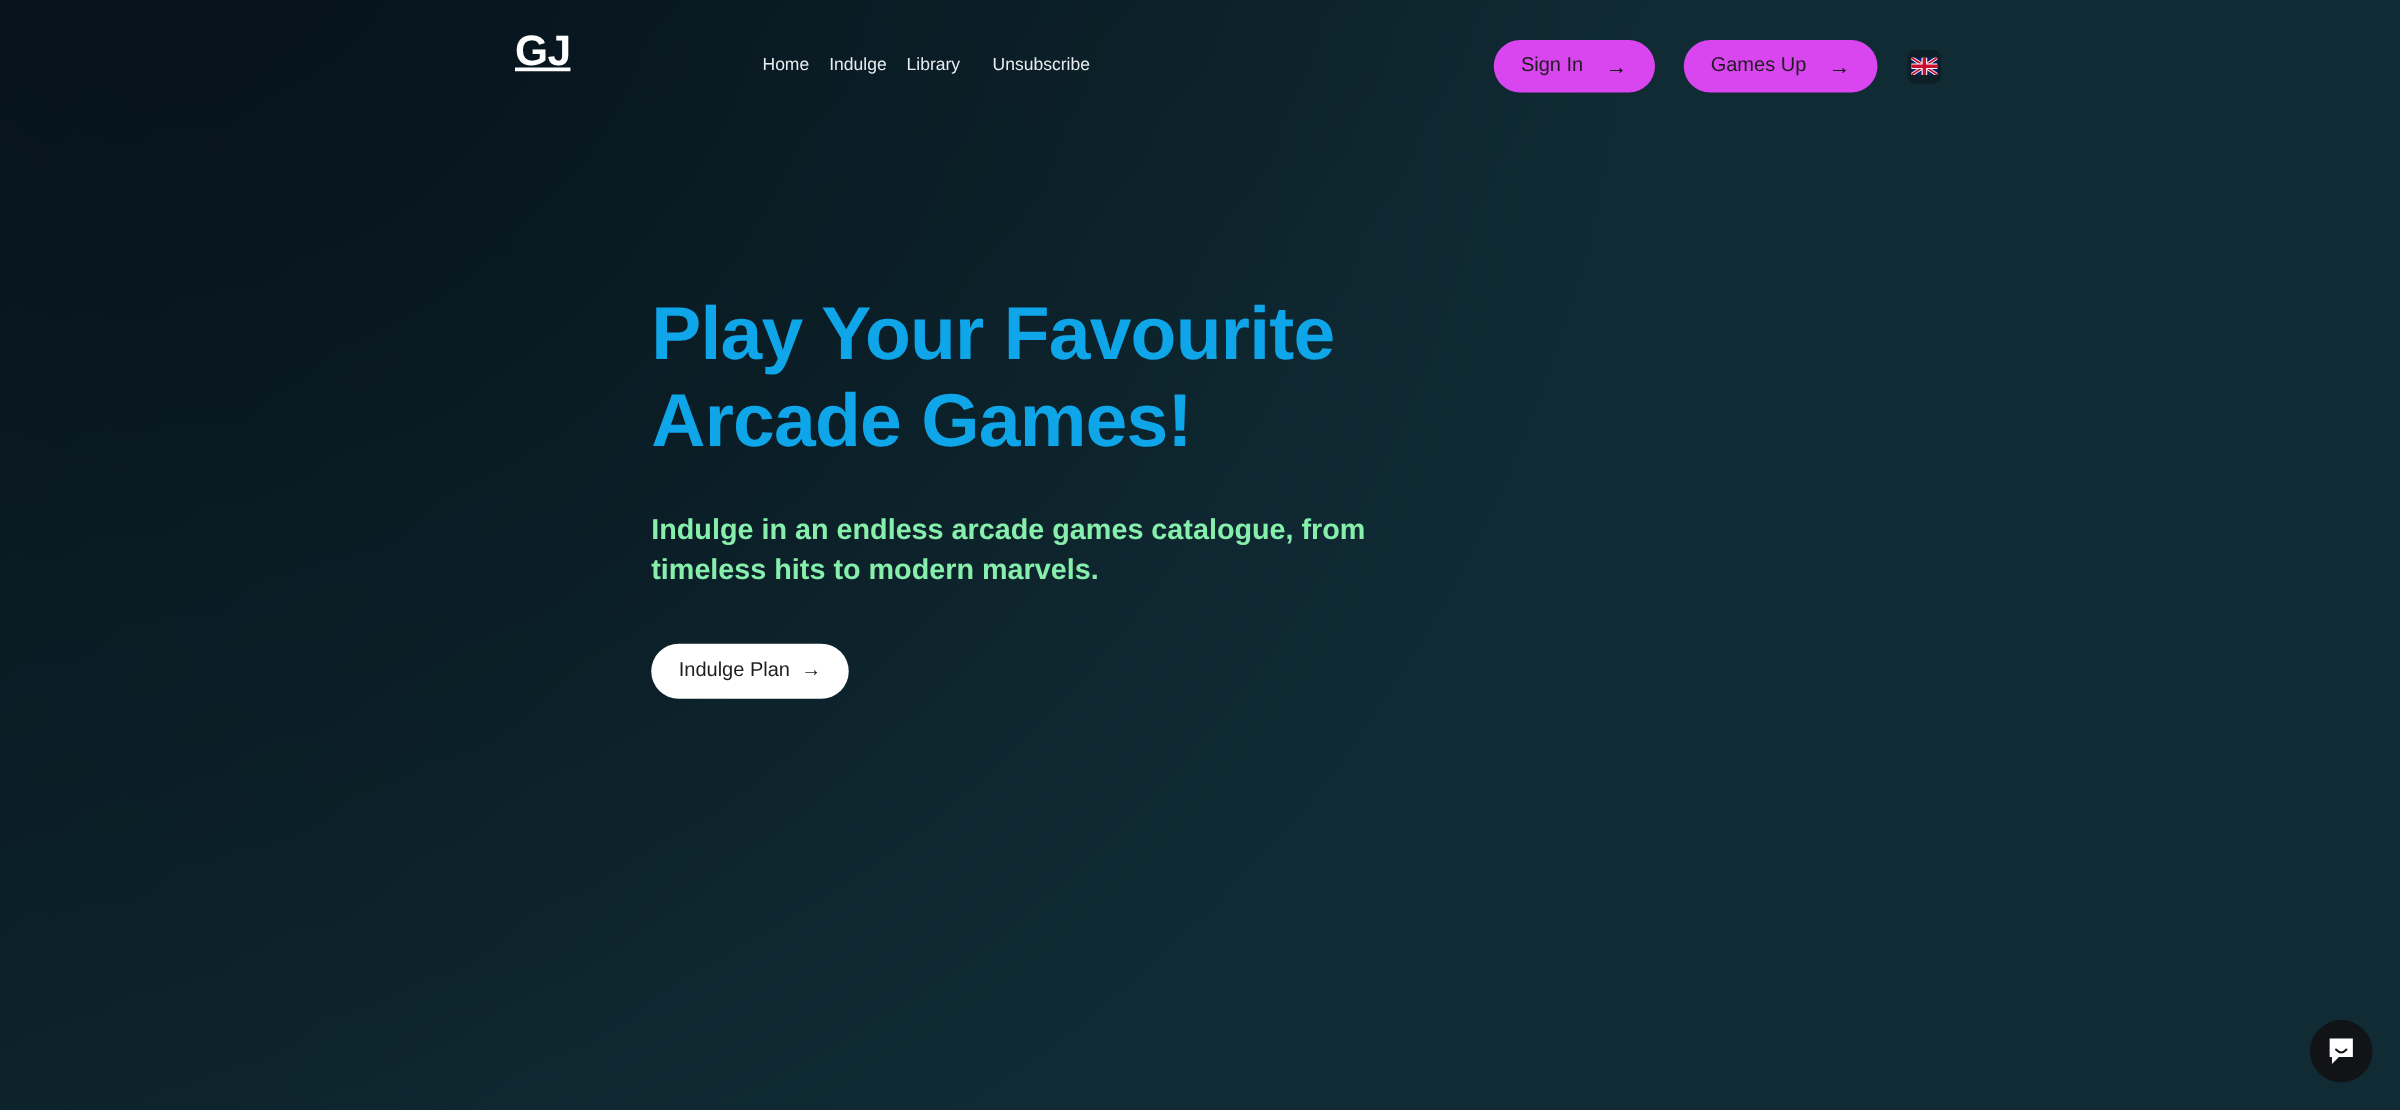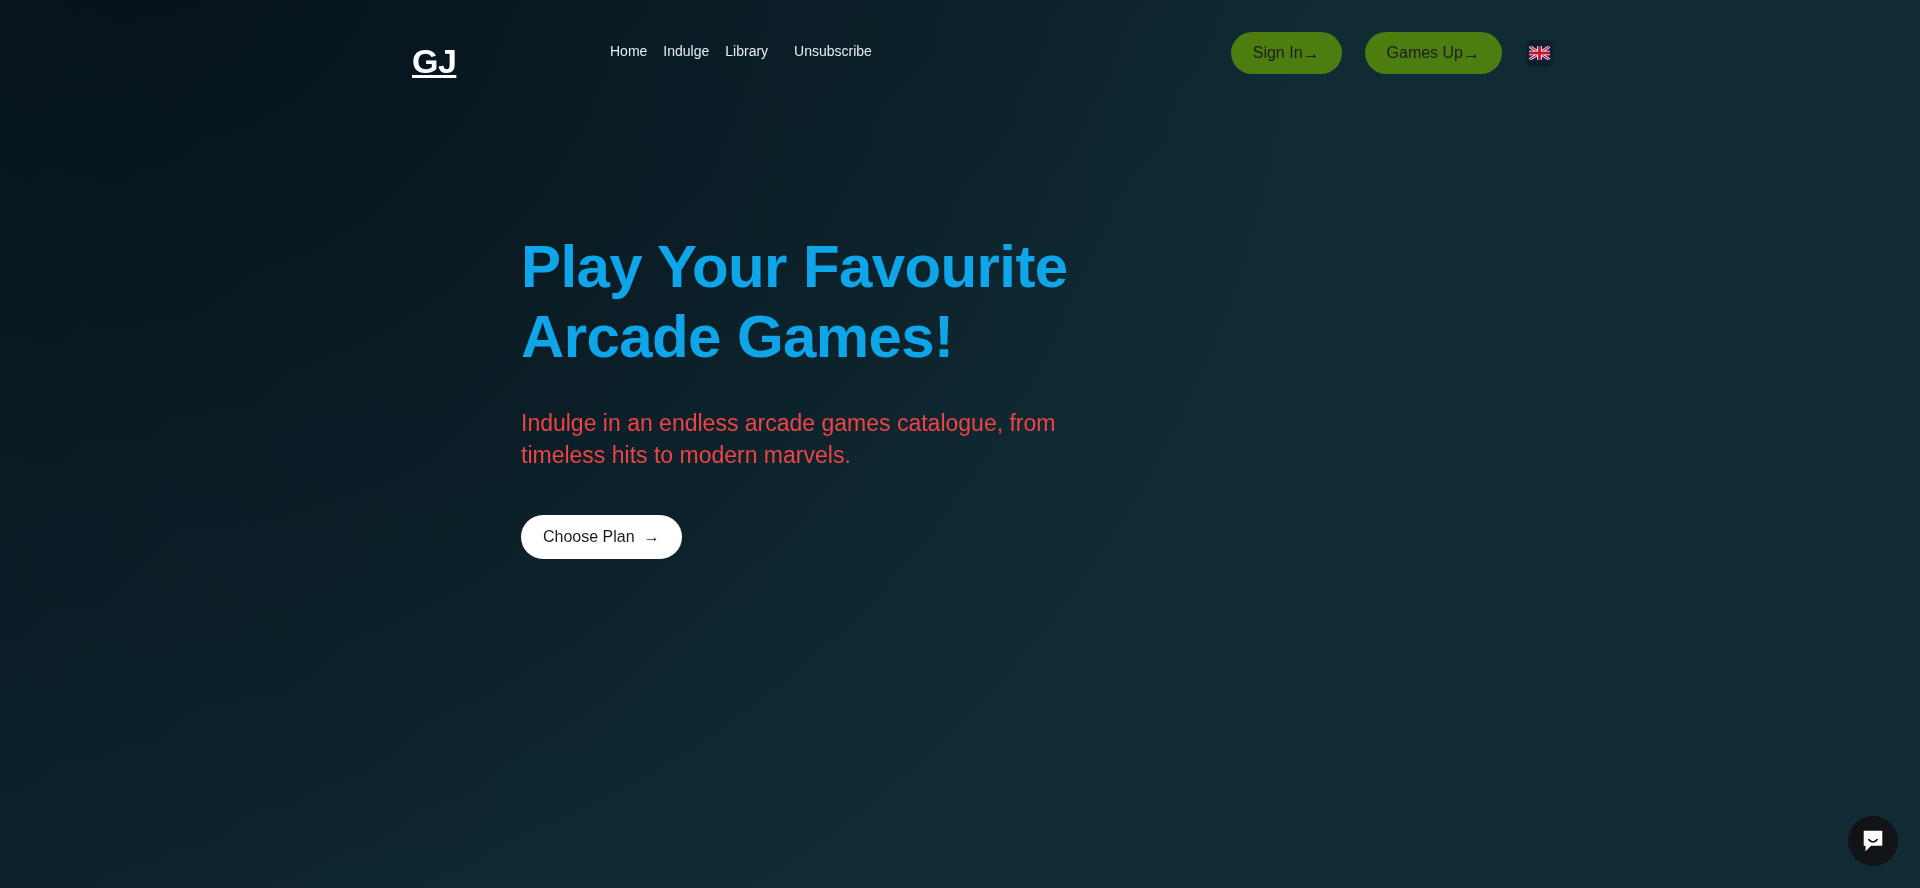--- a/index.html
+++ b/index.html
@@ -27,21 +27,21 @@
     top: 0; left: 0;
     width: 1920px;
     height: 92px;
     display: flex;
     align-items: center;
   }
 
   .logo {
     position: absolute;
     left: 412px;
-    top: 44px;
+    top: 24px;
     font-size: 34px;
     font-weight: 700;
     letter-spacing: -0.5px;
     color: #ffffff;
     line-height: 1;
   }
 
   .main-nav {
     position: absolute;
     left: 610px;
@@ -67,21 +67,22 @@
     top: 32px;
     display: flex;
     align-items: center;
     gap: 0;
   }
 
   .pill-btn {
     display: inline-flex;
     align-items: center;
     justify-content: center;
-    background: #4d7c0f;
+    gap: 18px;
+    background: #d946ef;
     color: #1d1d1f;
     border: none;
     border-radius: 999px;
     height: 42px;
     padding: 0 22px;
     font-size: 16px;
     font-family: "Liberation Sans", sans-serif;
     cursor: pointer;
     white-space: nowrap;
   }
@@ -126,22 +127,22 @@
     line-height: 1.17;
     letter-spacing: -0.6px;
     color: #0ea5e9;
     max-width: 560px;
   }
 
   .hero-subtitle {
     margin-top: 36px;
     font-size: 23px;
     line-height: 1.38;
-    color: #ef4444;
-    font-weight: 400;
+    color: #86efac;
+    font-weight: 700;
     max-width: 580px;
   }
 
   .cta-btn {
     margin-top: 43px;
     display: inline-flex;
     align-items: center;
     justify-content: center;
     gap: 9px;
     background: #ffffff;
@@ -214,21 +215,21 @@
   </div>
 </header>
 
 <main class="hero">
 
   <h1 class="hero-title">Play Your Favourite Arcade Games!</h1>
 
   <p class="hero-subtitle">Indulge in an endless arcade games catalogue, from timeless hits to modern marvels.</p>
 
   <button class="cta-btn">
-    <span>Choose Plan</span>
+    <span>Indulge Plan</span>
     <span class="arrow">→</span>
   </button>
 
 </main>
 
 <button class="chat-launcher">
   <svg width="26" height="26" viewBox="0 0 28 28">
     <path d="M4 3 H24 V19 H12 L6 25 V19 H4 Z" fill="#ffffff"></path>
     <path d="M9.5 12.5 Q14 17.5 18.5 12.5" stroke="#111317" stroke-width="1.7" fill="none" stroke-linecap="round"></path>
   </svg>

